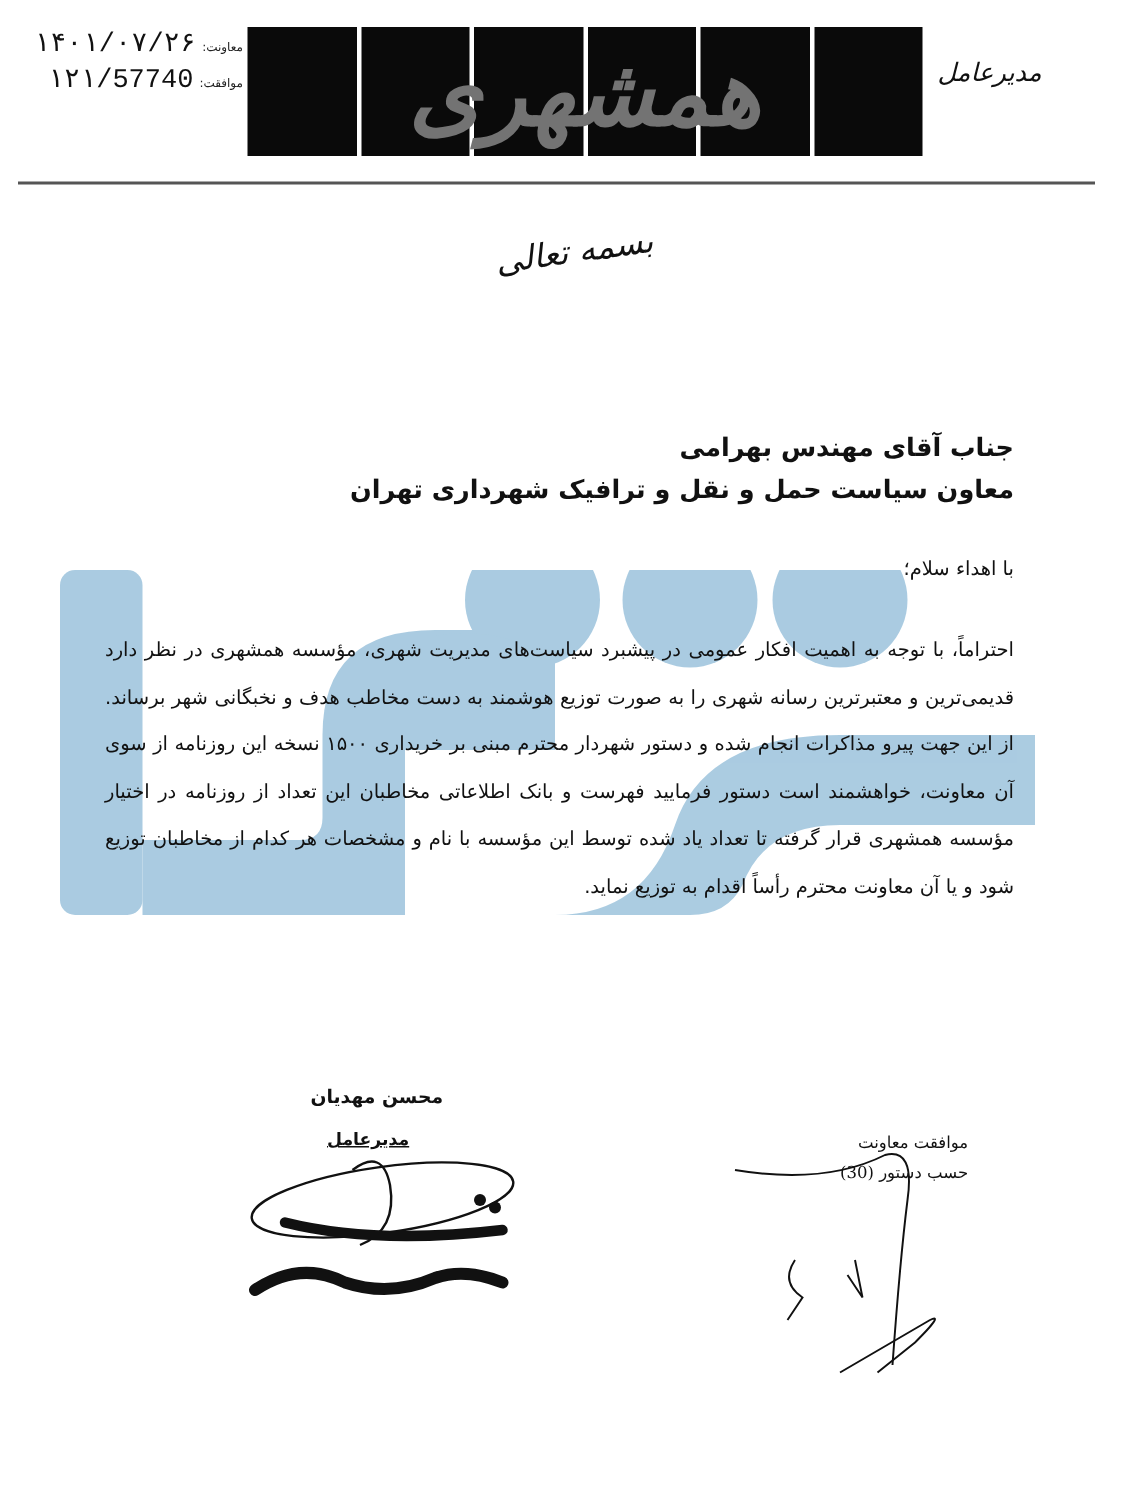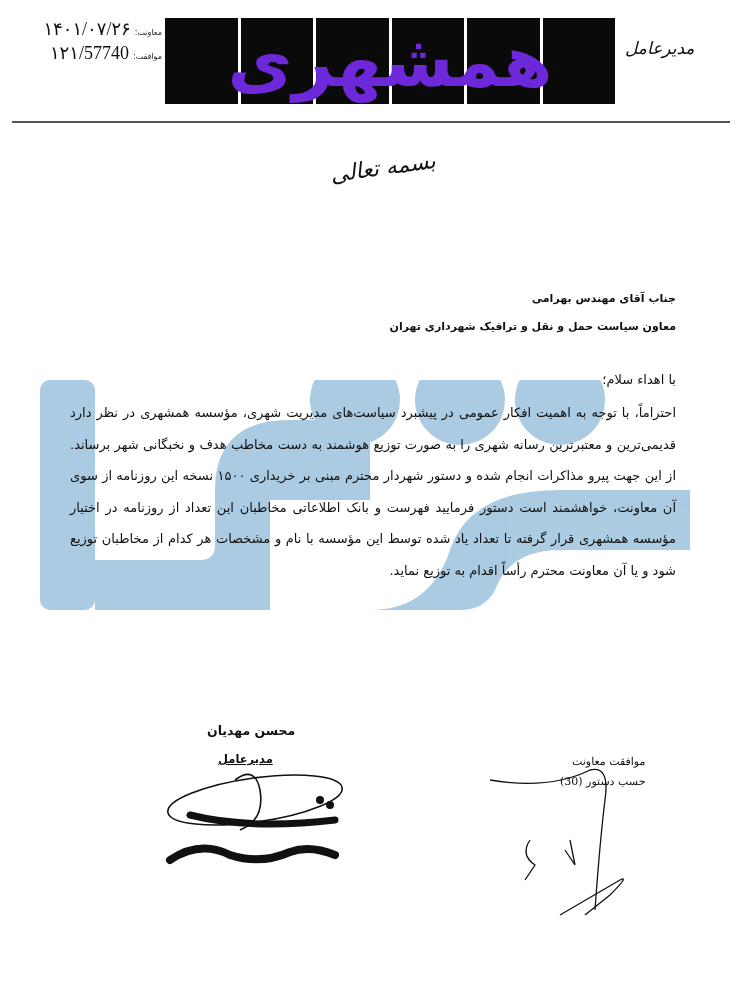--- a/index.html
+++ b/index.html
@@ -6,46 +6,47 @@
   body {
     width: 750px; height: 1000px; background: #ffffff; position: relative; overflow: hidden;
     font-family: "DejaVu Sans", sans-serif; color: #111;
   }
   .abs { position: absolute; }
 
   
   .header-meta { left: 12px; top: 18px; width: 150px; direction: rtl; }
   .meta-row { display: flex; align-items: baseline; gap: 4px; height: 24px; }
   .meta-label { font-size: 8px; color: #222; white-space: nowrap; }
-  .meta-value { font-family: Liberation Serif, serif; font-size: 18px; letter-spacing: 1px; color: #111; white-space: nowrap; }
+  .meta-value { font-family: Liberation Mono, monospace; font-size: 18px; letter-spacing: 1px; color: #111; white-space: nowrap; }
 
   .logo-block { left: 165px; top: 18px; width: 450px; height: 86px; display: flex; gap: 3px; }
   .logo-cell { flex: 1; background: #0a0a0a; position: relative; overflow: hidden; }
   .logo-text {
     position: absolute; inset: 0; display: flex; align-items: center; justify-content: center;
-    color: #6d28d9; font-weight: bold; font-size: 71px; direction: rtl; letter-spacing: 6px;
+    color: #737373; font-weight: bold; font-size: 62px; direction: rtl; letter-spacing: 6px;
     mix-blend-mode: normal;
+    font-style: italic;
   }
   .header-role { left: 625px; top: 38px; font-family: "DejaVu Serif", serif; font-style: italic; font-size: 17px; direction: rtl; }
 
   .header-rule { left: 12px; top: 121px; width: 718px; height: 2px; background: #555; }
 
   
   .invocation { left: 330px; top: 155px; font-family: "DejaVu Serif", serif; font-style: italic; font-size: 22px; direction: rtl; transform: rotate(-8deg); }
 
   
-  .recipient { right: 74px; top: 285px; direction: rtl; text-align: right; font-weight: bold; font-size: 11px; line-height: 28px; }
+  .recipient { right: 74px; top: 285px; direction: rtl; text-align: right; font-weight: bold; font-size: 17px; line-height: 28px; }
 
   
   .watermark { left: 40px; top: 380px; width: 650px; height: 230px; }
 
   
   .greeting { right: 74px; top: 372px; direction: rtl; font-size: 13px; }
   .body-text {
-    left: 70px; right: 74px; top: 397px; direction: rtl; text-align: justify; text-align-last: right;
+    left: 70px; right: 74px; top: 418px; direction: rtl; text-align: justify; text-align-last: right;
     font-size: 13px; line-height: 31.5px;
   }
   .body-text p { margin: 0; }
 
   
   .sig-name { left: 207px; top: 723px; direction: rtl; font-weight: bold; font-size: 12.5px; text-align: center; }
   .sig-title { left: 218px; top: 752px; direction: rtl; font-weight: bold; font-size: 11.5px; text-decoration: underline; }
   .sig-scribble-left { left: 160px; top: 760px; width: 190px; height: 110px; }
 
   .note-right { left: 560px; top: 752px; direction: rtl; font-family: "DejaVu Serif", serif; font-size: 11px; line-height: 20px; text-align: right; }

